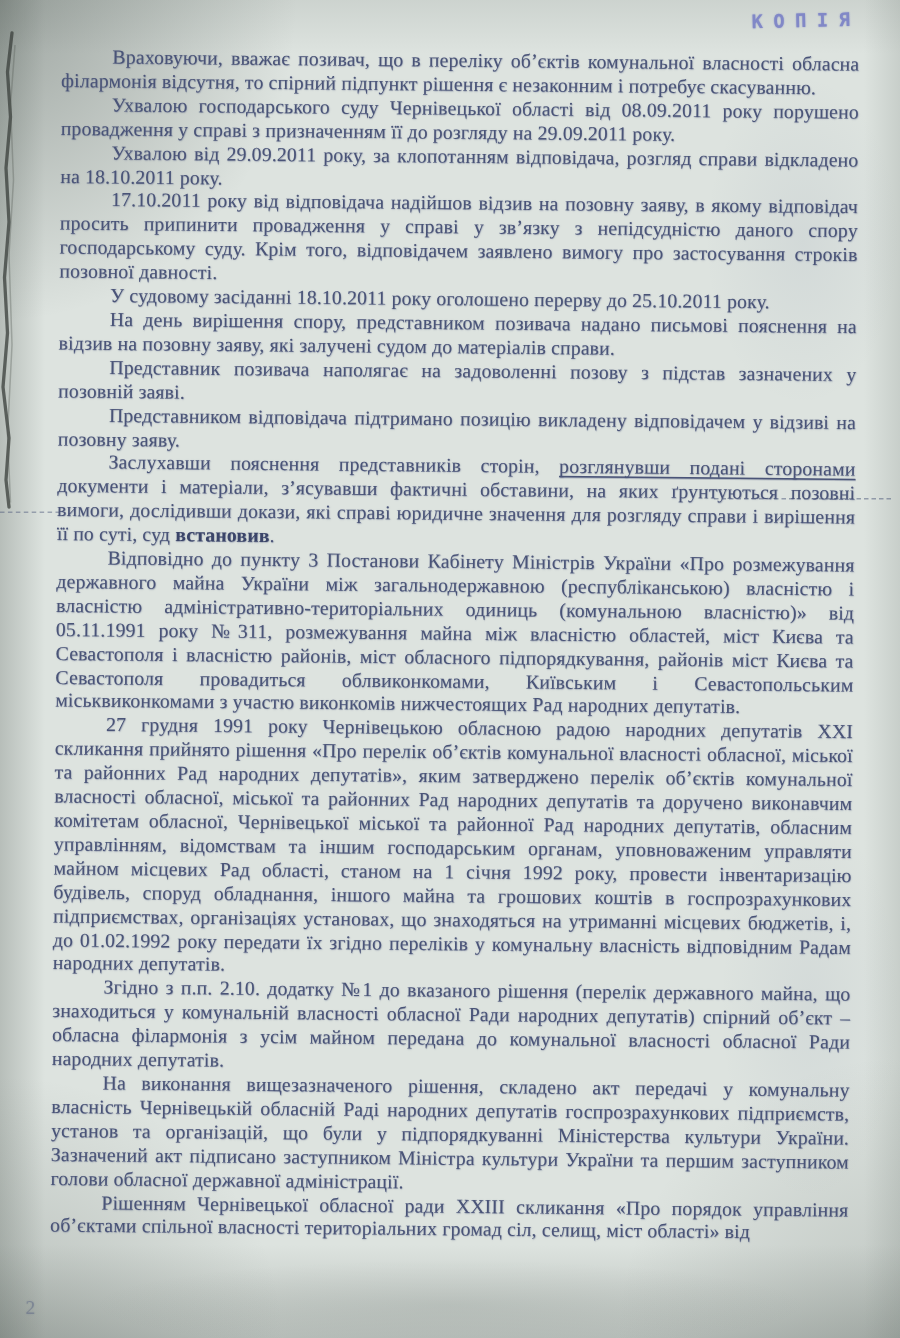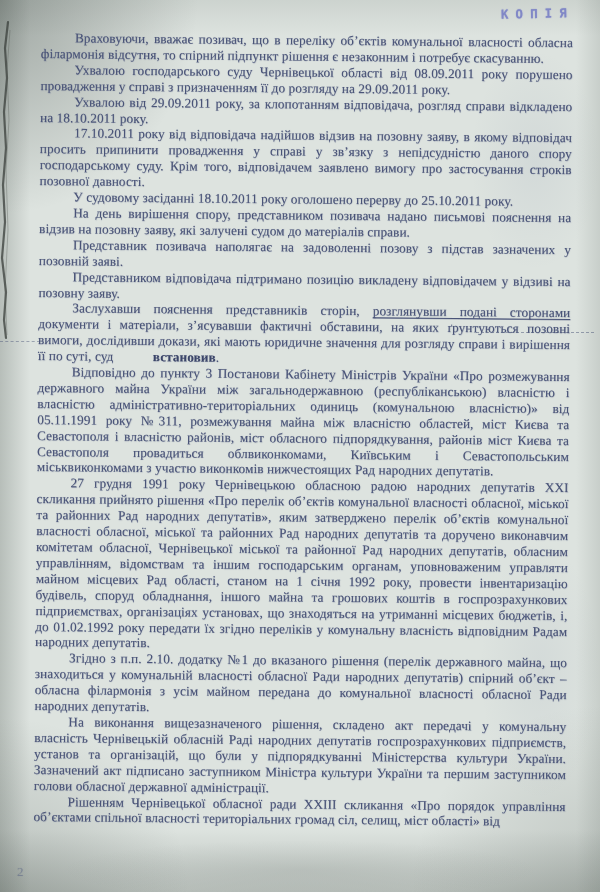--- a/index.html
+++ b/index.html
@@ -42,21 +42,21 @@
     position:absolute;left:41px;right:27px;top:30px;
     transform:rotate(0.55deg);transform-origin:0 0;
     color:#4a5478;
     font-size:13.2px;line-height:15.9px;
     text-align:justify;
     letter-spacing:0.1px;
     text-shadow:0.3px 0.4px 0.8px rgba(72,84,122,0.55);
   }
   .text-block p{margin:0;text-indent:34px;}
   .u{text-decoration:underline;text-underline-offset:2px;}
-  .b{font-weight:bold;color:#3b4569;margin-left:36px;}
+  .b{font-weight:bold;color:#3b4569;}
   .dash-right{
     position:absolute;top:332px;left:476px;width:118px;height:0;
     border-top:1.5px dashed rgba(74,85,120,0.50);pointer-events:none;
   }
   .dash-left{
     position:absolute;top:341px;left:0;width:40px;height:0;
     border-top:1.5px dashed rgba(74,85,120,0.45);pointer-events:none;
   }
   .pagenum{
     position:absolute;left:17px;top:864px;
@@ -83,21 +83,21 @@
 
   <div class="text-block">
     <p>Враховуючи, вважає позивач, що в переліку об’єктів комунальної власності обласна філармонія відсутня, то спірний підпункт рішення є незаконним і потребує скасуванню.</p>
     <p>Ухвалою господарського суду Чернівецької області від 08.09.2011 року порушено провадження у справі з призначенням її до розгляду на 29.09.2011 року.</p>
     <p>Ухвалою від 29.09.2011 року, за клопотанням відповідача, розгляд справи відкладено на 18.10.2011 року.</p>
     <p>17.10.2011 року від відповідача надійшов відзив на позовну заяву, в якому відповідач просить припинити провадження у справі у зв’язку з непідсудністю даного спору господарському суду. Крім того, відповідачем заявлено вимогу про застосування строків позовної давності.</p>
     <p>У судовому засіданні 18.10.2011 року оголошено перерву до 25.10.2011 року.</p>
     <p>На день вирішення спору, представником позивача надано письмові пояснення на відзив на позовну заяву, які залучені судом до матеріалів справи.</p>
     <p>Представник позивача наполягає на задоволенні позову з підстав зазначених у позовній заяві.</p>
     <p>Представником відповідача підтримано позицію викладену відповідачем у відзиві на позовну заяву.</p>
-    <p><span>Заслухавши пояснення представників сторін, </span><span class="u">розглянувши подані сторонами</span><span> документи і матеріали, з’ясувавши фактичні обставини, на яких ґрунтуються позовні вимоги, дослідивши докази, які мають юридичне значення для розгляду справи і вирішення її по суті, суд </span><span class="b">встановив</span><span>.</span></p>
+    <p><span>Заслухавши пояснення представників сторін, </span><span class="u">розглянувши подані сторонами</span><span> документи і матеріали, з’ясувавши фактичні обставини, на яких ґрунтуються позовні вимоги, дослідивши докази, які справі юридичне значення для розгляду справи і вирішення її по суті, суд </span><span class="b">встановив</span><span>.</span></p>
     <p>Відповідно до пункту 3 Постанови Кабінету Міністрів України «Про розмежування державного майна України між загальнодержавною (республіканською) власністю і власністю адміністративно-територіальних одиниць (комунальною власністю)» від 05.11.1991 року №311, розмежування майна між власністю областей, міст Києва та Севастополя і власністю районів, міст обласного підпорядкування, районів міст Києва та Севастополя провадиться облвиконкомами, Київським і Севастопольським міськвиконкомами з участю виконкомів нижчестоящих Рад народних депутатів.</p>
     <p>27 грудня 1991 року Чернівецькою обласною радою народних депутатів XXI скликання прийнято рішення «Про перелік об’єктів комунальної власності обласної, міської та районних Рад народних депутатів», яким затверджено перелік об’єктів комунальної власності обласної, міської та районних Рад народних депутатів та доручено виконавчим комітетам обласної, Чернівецької міської та районної Рад народних депутатів, обласним управлінням, відомствам та іншим господарським органам, уповноваженим управляти майном місцевих Рад області, станом на 1 січня 1992 року, провести інвентаризацію будівель, споруд обладнання, іншого майна та грошових коштів в госпрозрахункових підприємствах, організаціях установах, що знаходяться на утриманні місцевих бюджетів, і, до 01.02.1992 року передати їх згідно переліків у комунальну власність відповідним Радам народних депутатів.</p>
     <p>Згідно з п.п. 2.10. додатку №1 до вказаного рішення (перелік державного майна, що знаходиться у комунальній власності обласної Ради народних депутатів) спірний об’єкт – обласна філармонія з усім майном передана до комунальної власності обласної Ради народних депутатів.</p>
     <p>На виконання вищезазначеного рішення, складено акт передачі у комунальну власність Чернівецькій обласній Раді народних депутатів госпрозрахункових підприємств, установ та організацій, що були у підпорядкуванні Міністерства культури України. Зазначений акт підписано заступником Міністра культури України та першим заступником голови обласної державної адміністрації.</p>
     <p>Рішенням Чернівецької обласної ради XXIII скликання «Про порядок управління об’єктами спільної власності територіальних громад сіл, селищ, міст області» від</p>
   </div>
 
   <div class="dash-right"></div>
   <div class="dash-left"></div>
 

